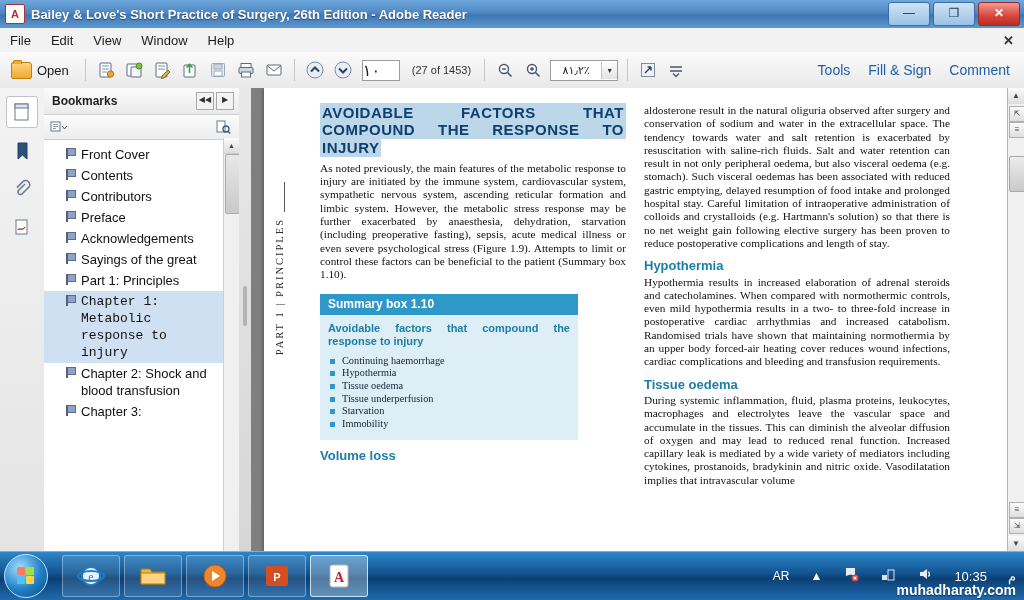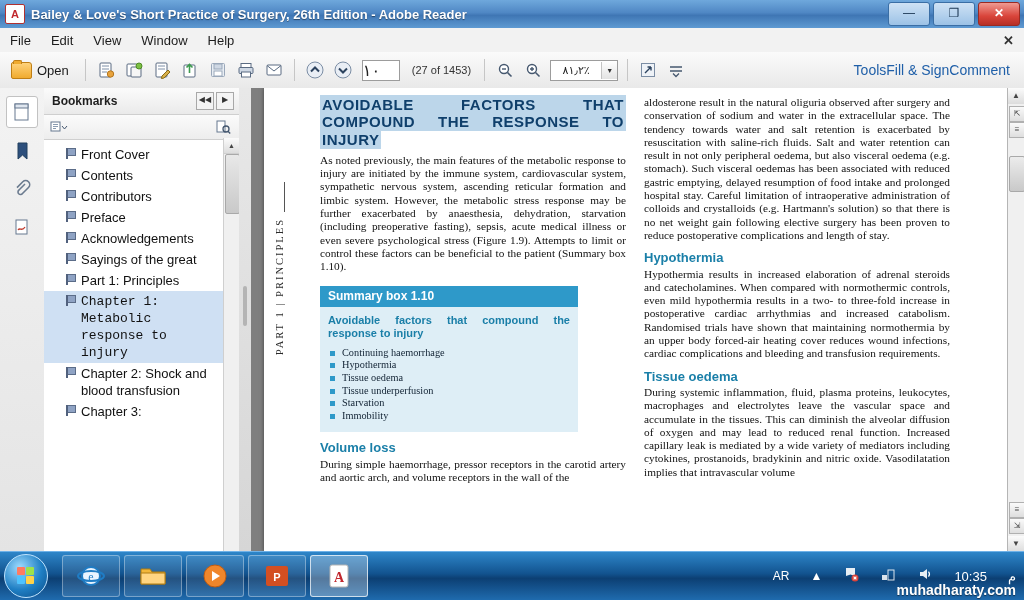--- a/index.html
+++ b/index.html
@@ -95,21 +95,21 @@
   .zoombox {
     display: flex; align-items: center; height: 19px;
     background: #fff; border: 1px solid #9c9c9c; margin: 0 2px;
   }
   .zoombox .zval { font-size: 11px; color: #222; padding: 0 6px; min-width: 38px; text-align: center; }
   .zoombox .zarrow {
     width: 15px; height: 17px; border-left: 1px solid #c2c2c2;
     background: linear-gradient(#fdfdfd, #e3e3e3);
     font-size: 7px; color: #333; text-align: center; line-height: 17px;
   }
-  .tb-right { margin-left: auto; display: flex; align-items: center; padding-right: 14px; }
+  .tb-right { margin-left: auto; display: flex; align-items: center; gap: 18px; padding-right: 14px; }
   .tb-link { font-size: 14px; color: #1f5fa8; white-space: nowrap; }
 
   
   .workspace {
     position: absolute; top: 88px; left: 0; width: 1024px; height: 464px;
     background: #8a8a8a;
   }
   
   .iconrail {
     position: absolute; left: 0; top: 0; width: 44px; height: 464px;
@@ -205,21 +205,21 @@
     position: absolute; left: 10px; top: 130px; width: 22px;
     font-size: 10px; color: #2b2b2b; letter-spacing: 1px;
   }
   .sidetab .vtxt {
     writing-mode: vertical-rl; transform: rotate(180deg);
     font-family: "Liberation Serif", serif; font-size: 10.5px; letter-spacing: 2px;
   }
   .sidetab .vrule { position:absolute; left: 10px; top: -36px; width: 1px; height: 30px; background: #555; }
   .cols { position: absolute; left: 44px; top: 8px; width: 690px; height: 456px; }
   .col {
-    position: absolute; top: 0; width: 306px;
+    position: absolute; top: 8px; width: 306px;
     font-family: "Liberation Serif", serif;
     font-size: 11.3px; line-height: 13.3px; color: #111; text-align: justify;
   }
   .col.left { left: 12px; }
   .col.right { left: 336px; }
   h1.sec-title {
     font-family: "Liberation Sans", sans-serif;
     font-size: 15px; line-height: 17px; font-weight: bold; letter-spacing: .5px;
     color: #0f3f6b; background: #bcd6ea; display: inline;
     margin: 0; padding: 1px 2px;
@@ -572,21 +572,20 @@
                   <li>Hypothermia</li>
                   <li>Tissue oedema</li>
                   <li>Tissue underperfusion</li>
                   <li>Starvation</li>
                   <li>Immobility</li>
                 </ul>
               </div>
             </div>
 
             <h2 class="sub">Volume loss</h2>
-            <p class="p">During simple haemorrhage, pressor receptors in the carotid artery and aortic arch, and volume receptors in the wall of the</p>
           </div>
 
           <div class="col right">
             <p class="p">aldosterone result in the natural oliguria observed after surgery and conservation of sodium and water in the extracellular space. The tendency towards water and salt retention is exacerbated by resuscitation with saline-rich fluids. Salt and water retention can result in not only peripheral oedema, but also visceral oedema (e.g. stomach). Such visceral oedemas has been associated with reduced gastric emptying, delayed resumption of food intake and prolonged hospital stay. Careful limitation of intraoperative administration of colloids and crystalloids (e.g. Hartmann's solution) so that there is no net weight gain following elective surgery has been proven to reduce postoperative complications and length of stay.</p>
             <h2 class="sub">Hypothermia</h2>
             <p class="p">Hypothermia results in increased elaboration of adrenal steroids and catecholamines. When compared with normothermic controls, even mild hypothermia results in a two- to three-fold increase in postoperative cardiac arrhythmias and increased catabolism. Randomised trials have shown that maintaining normothermia by an upper body forced-air heating cover reduces wound infections, cardiac complications and bleeding and transfusion requirements.</p>
             <h2 class="sub">Tissue oedema</h2>
             <p class="p">During systemic inflammation, fluid, plasma proteins, leukocytes, macrophages and electrolytes leave the vascular space and accumulate in the tissues. This can diminish the alveolar diffusion of oxygen and may lead to reduced renal function. Increased capillary leak is mediated by a wide variety of mediators including cytokines, prostanoids, bradykinin and nitric oxide. Vasodilatation implies that intravascular volume</p>
           </div>
 

